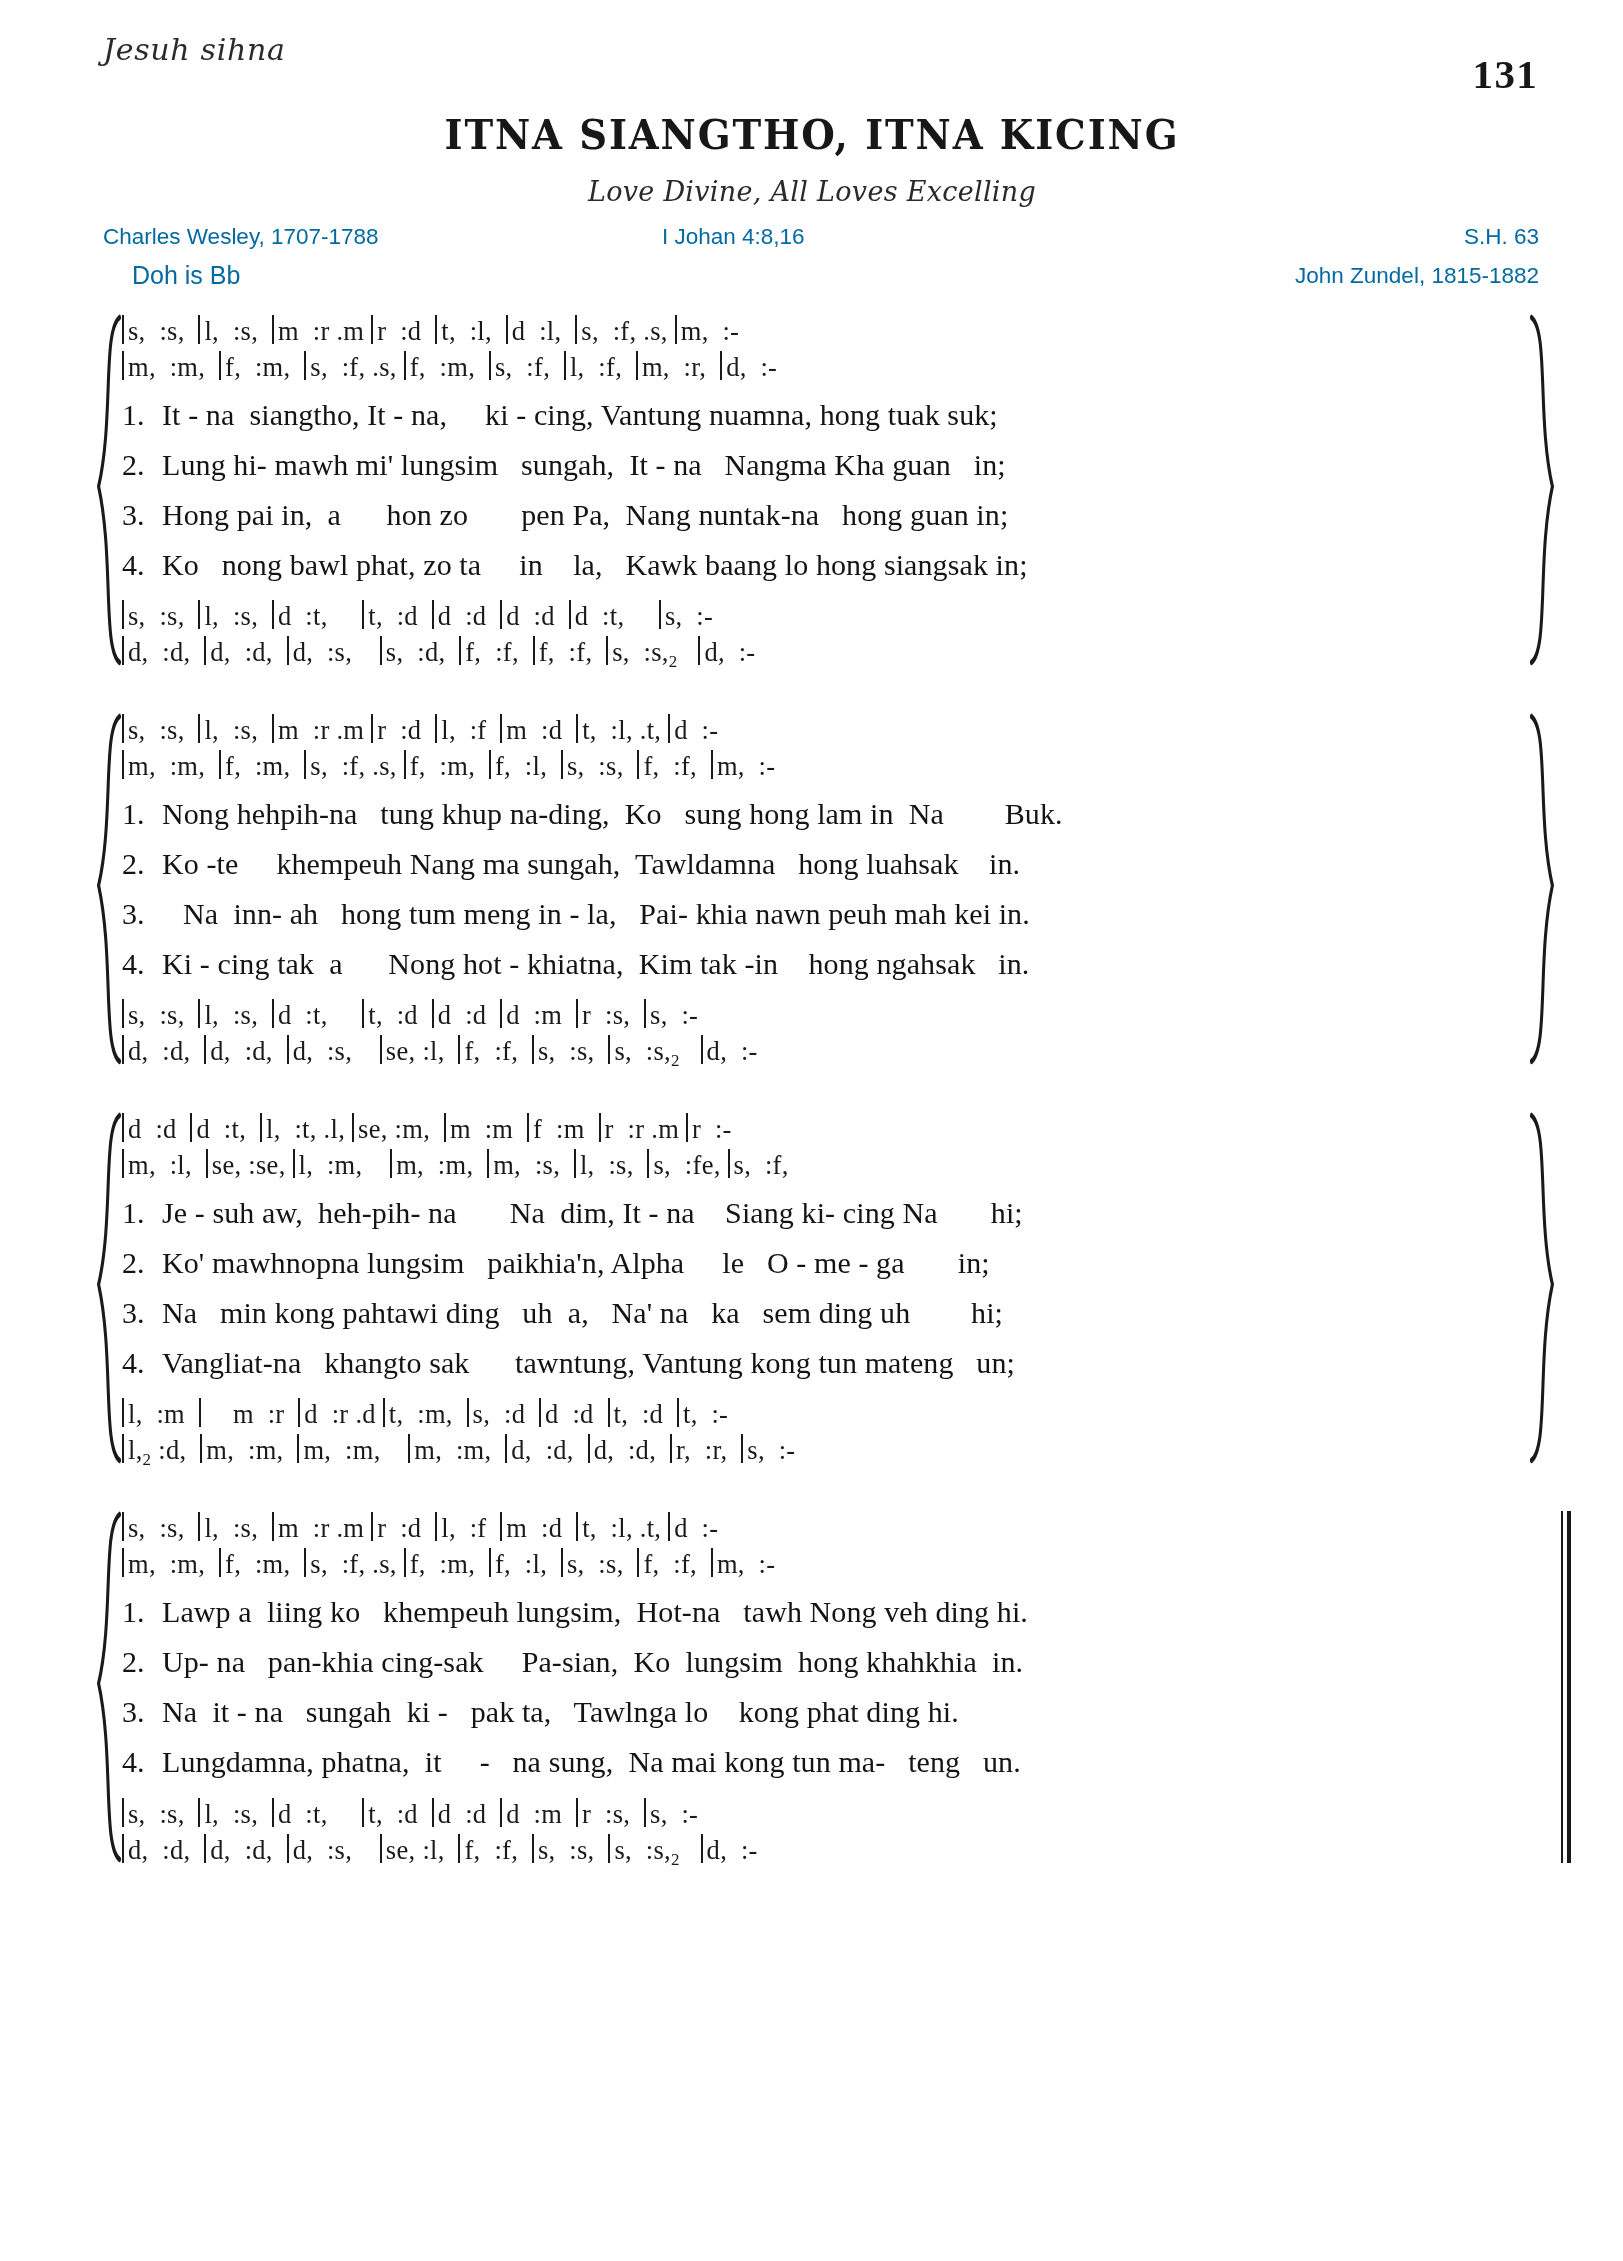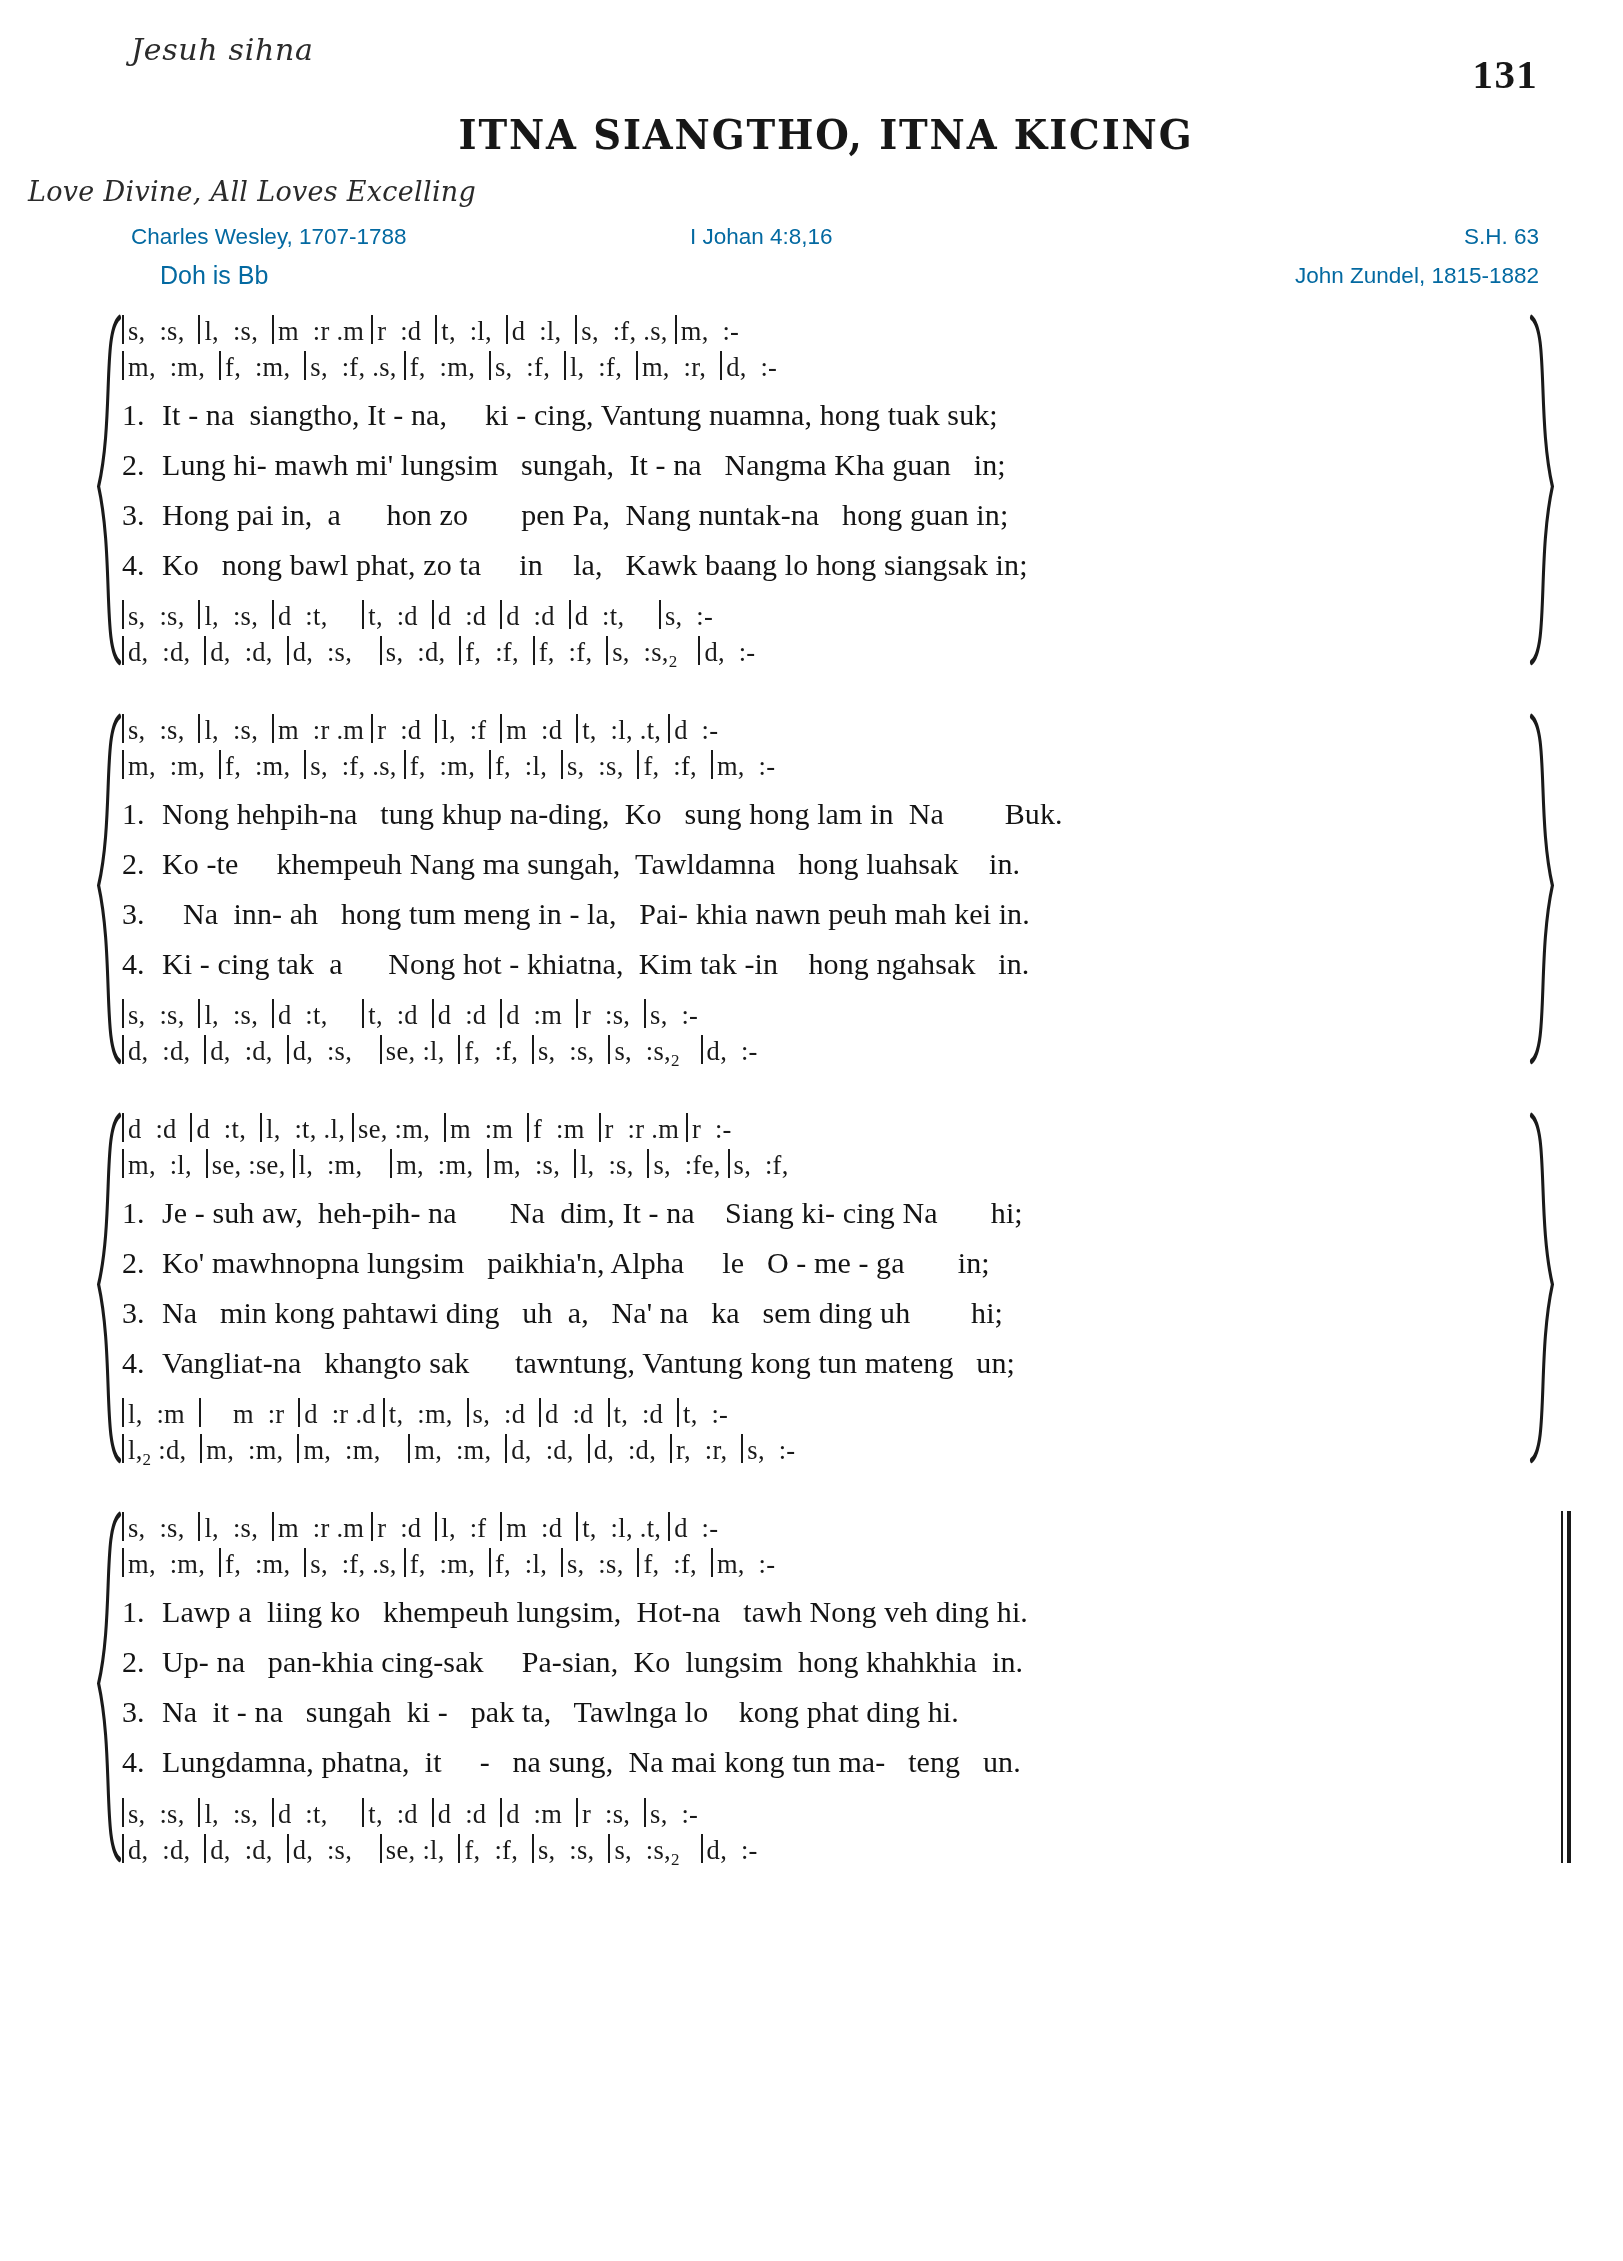--- a/index.html
+++ b/index.html
@@ -21,21 +21,20 @@
     width: 1624px;
     height: 2261px;
     padding: 0;
     box-sizing: border-box;
   }
 
   
   .header {
     position: relative;
     height: 311px;
-    margin-left: 28px;
   }
   .running-head {
     position: absolute;
     left: 103px;
     top: 32px;
     font-family: "DejaVu Serif", serif;
     font-style: italic;
     font-size: 30px;
     letter-spacing: 0.7px;
     color: #2b2b2b;
@@ -61,21 +60,21 @@
     font-size: 41px;
     letter-spacing: 2px;
     color: #171717;
     transform: scaleX(0.94);
   }
   .hymn-subtitle {
     position: absolute;
     left: 0;
     right: 0;
     top: 176px;
-    text-align: left;
+    text-align: center;
     font-family: "DejaVu Serif", serif;
     font-style: italic;
     font-size: 27px;
     letter-spacing: 0.3px;
     color: #2a2a2a;
   }
   .credit {
     position: absolute;
     font-family: "Liberation Sans", sans-serif;
     font-size: 22.5px;

